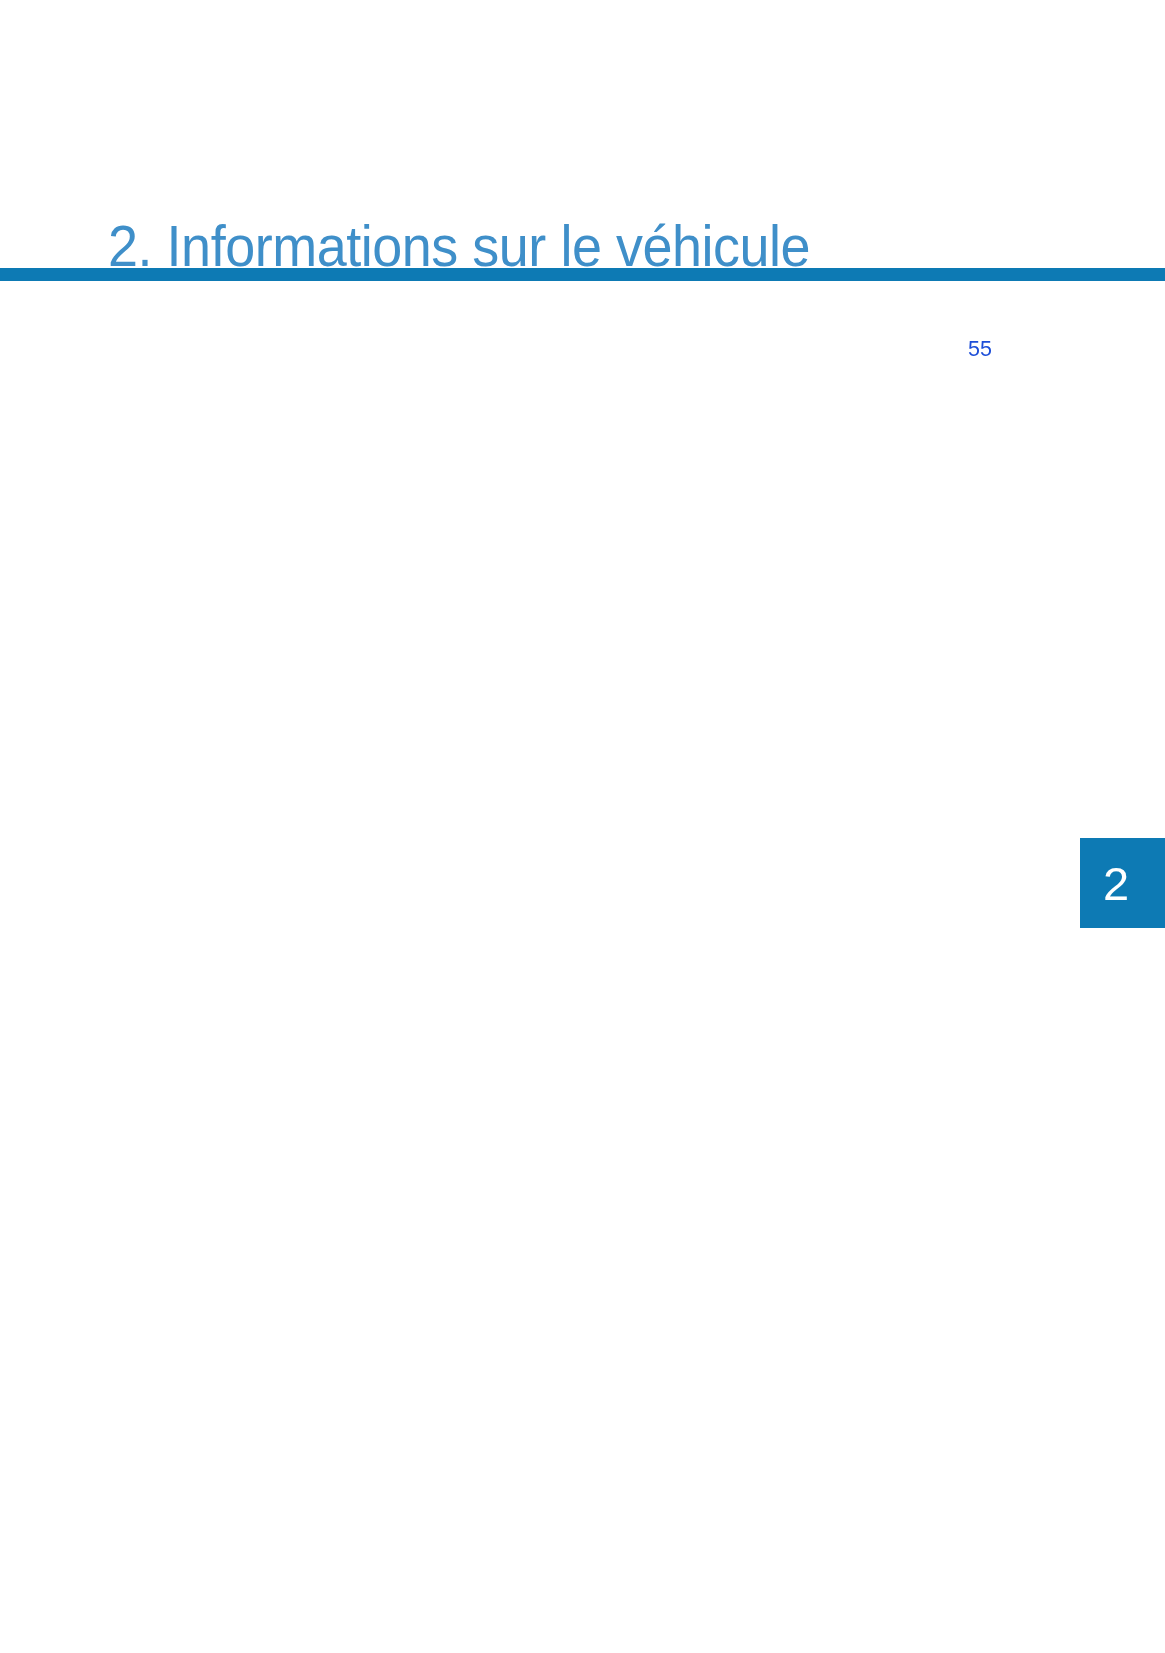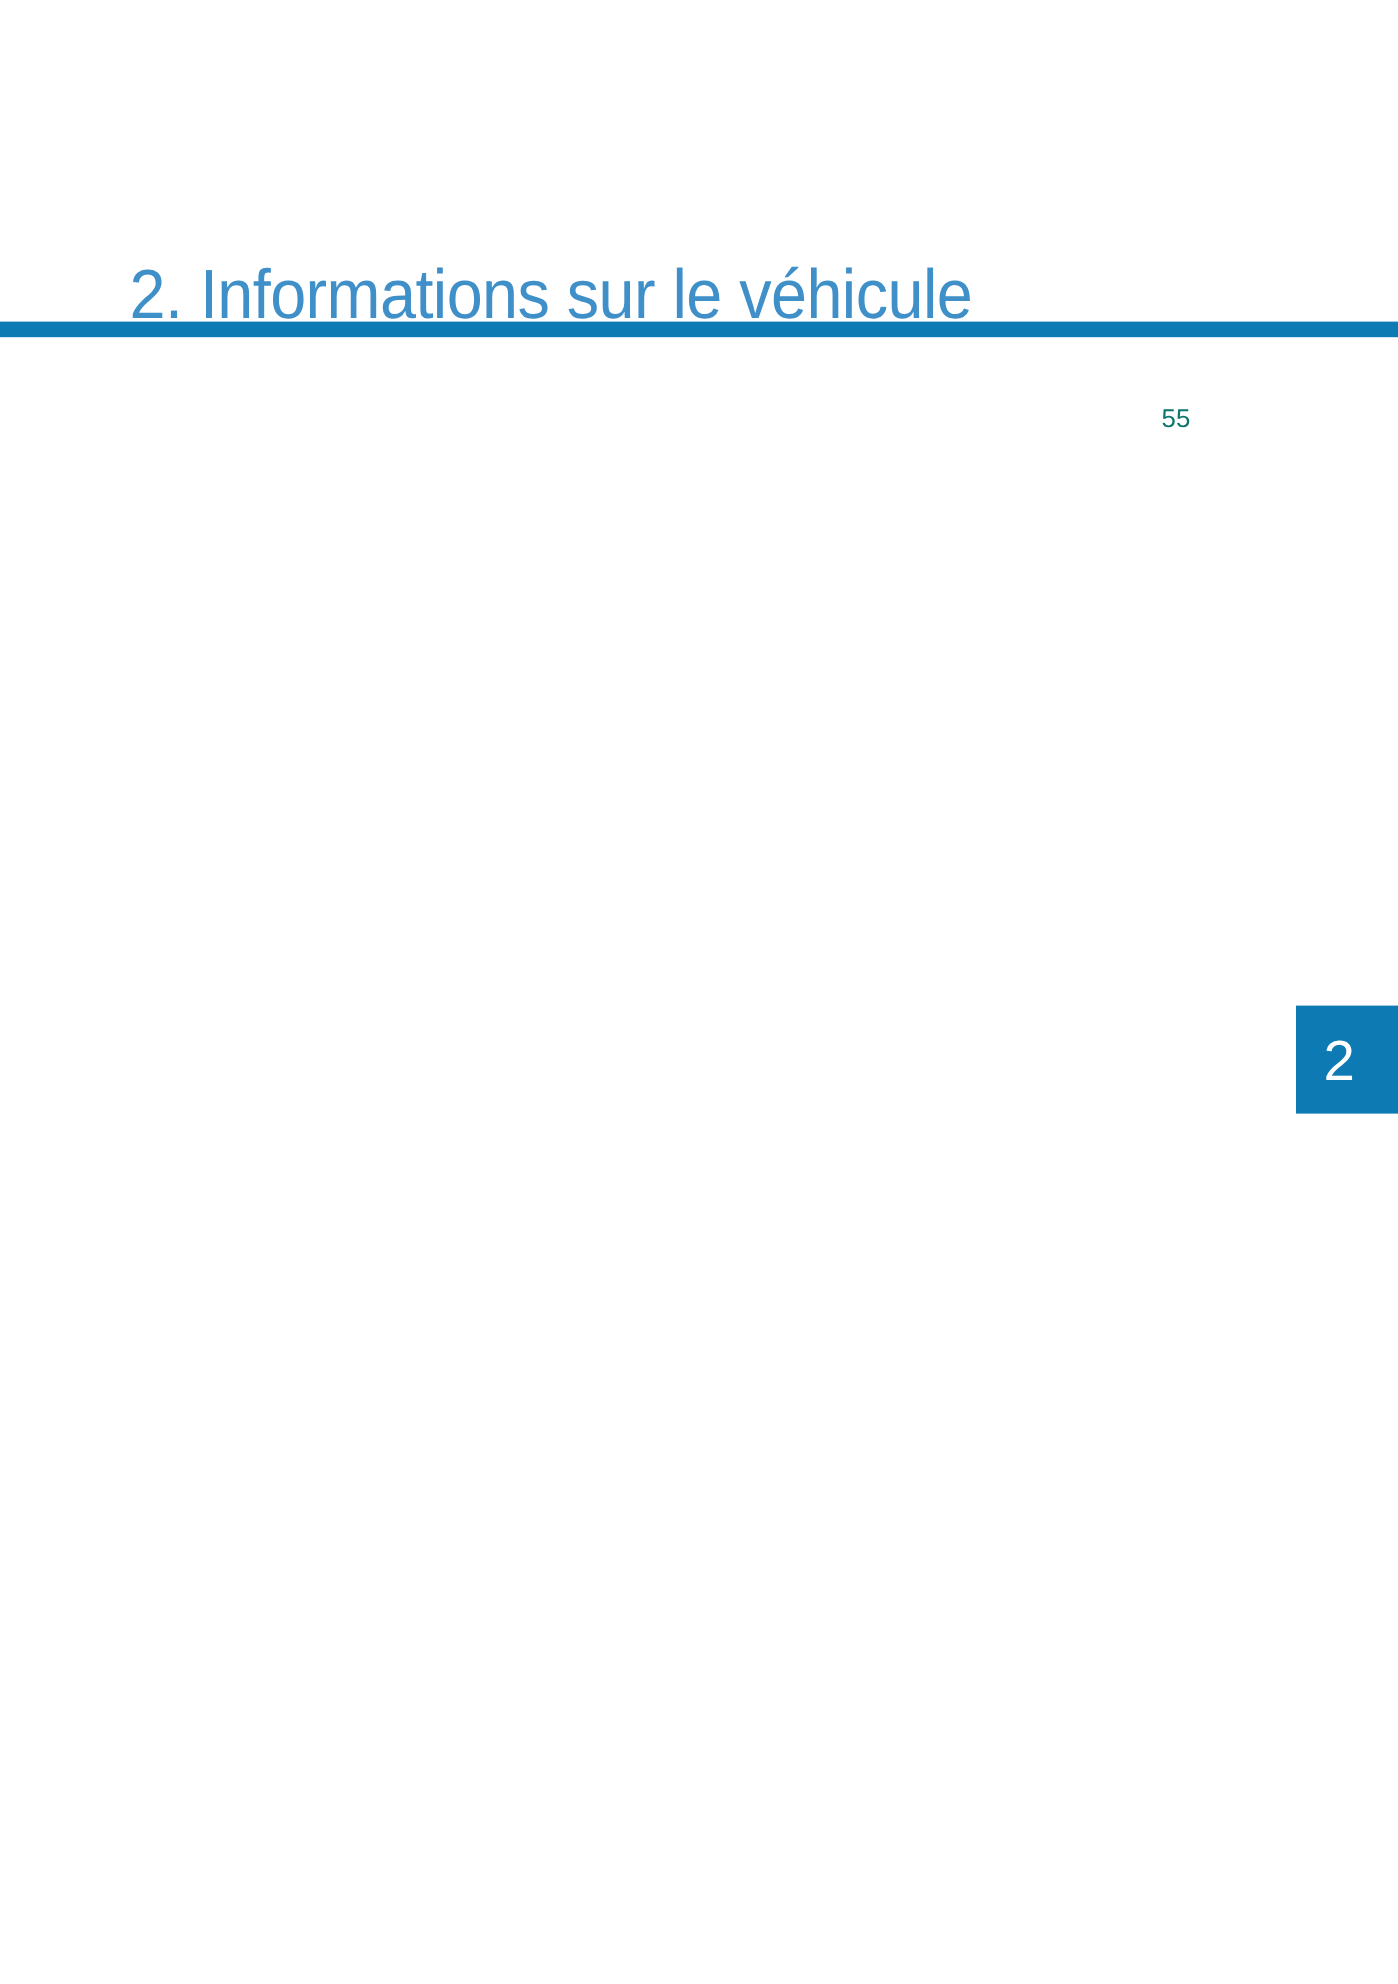--- a/index.html
+++ b/index.html
@@ -76,21 +76,21 @@
     left: 104px;
     top: 330px;
     width: 888px;
   }
 
   .toc-entry {
     display: flex;
     align-items: flex-end;
     font-size: 21.5px;
     line-height: 38px;
-    color: #0f766e;
+    color: #1d4ed8;
     letter-spacing: 0.1px;
     white-space: nowrap;
   }
 
   .toc-entry .label {
     flex: 0 1 auto;
     overflow: hidden;
     text-overflow: clip;
   }
 

